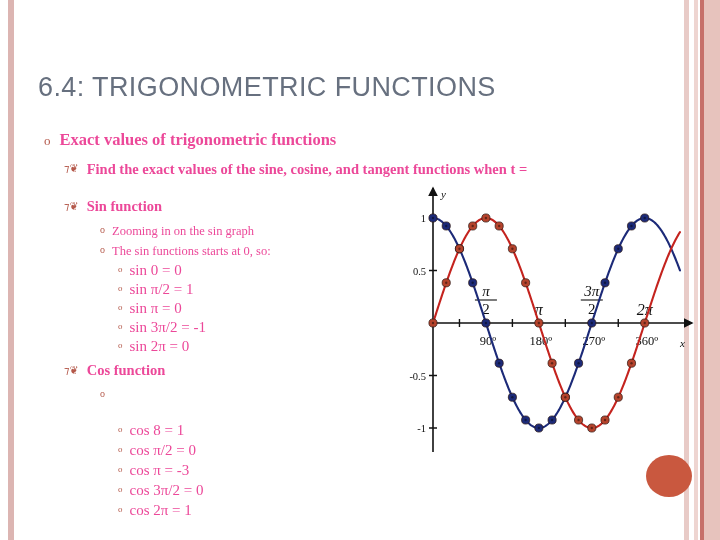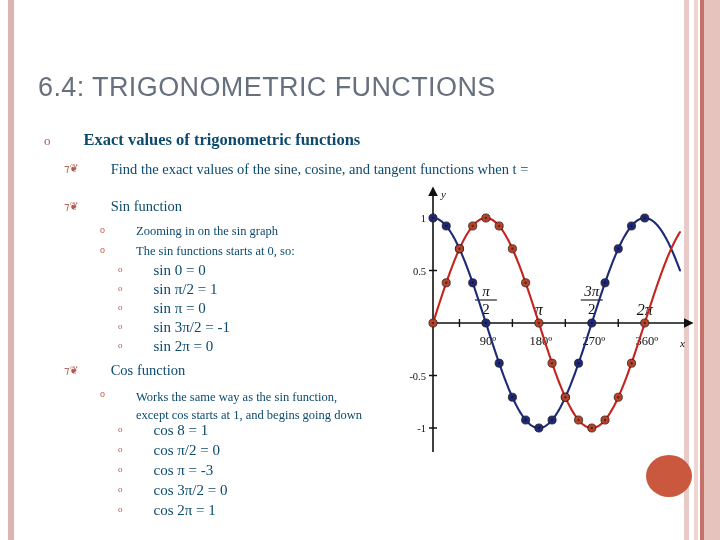--- a/index.html
+++ b/index.html
@@ -37,32 +37,32 @@
   }
 
   
   .lvl { position: absolute; display: flex; align-items: flex-start; }
   .bullet {
     color: #b4584a;
     flex: 0 0 auto;
     line-height: 1;
     user-select: none;
   }
-  .btxt { color: #0c4a6e; margin-left: 24px; }
+  .btxt { color: #ec4899; }
 
   
   .l1 { left: 44px; }
   .l1 .bullet { font-size: 13px; margin-right: 9px; position: relative; top: 4px; }
   .l1 .btxt   { font-size: 16.5px; font-weight: bold; line-height: 19px; }
 
   
   .l2 { left: 64px; }
   .l2 .bullet { font-size: 11px; margin-right: 8px; position: relative; top: 3px;
                 font-family: "DejaVu Sans", sans-serif; }
-  .l2 .btxt   { font-size: 14.5px; font-weight: normal; line-height: 17px; }
+  .l2 .btxt   { font-size: 14.5px; font-weight: bold; line-height: 17px; }
 
   
   .l3 { left: 100px; }
   .l3 .bullet { font-size: 10px; margin-right: 7px; position: relative; top: 2px; }
   .l3 .btxt   { font-size: 12.5px; line-height: 16px; }
 
   
   .l4 { left: 118px; }
   .l4 .bullet { font-size: 9px; margin-right: 7px; position: relative; top: 2px; }
   .l4 .btxt   { font-size: 15px; line-height: 15px; }
@@ -141,24 +141,20 @@
     <span class="btxt">sin 2π = 0</span>
   </div>
 
   <div class="lvl l2" style="top:362px;">
     <span class="bullet">⁊❦</span>
     <span class="btxt">Cos function</span>
   </div>
 
   <div class="lvl l3" style="top:387px; width:320px;">
     <span class="bullet">o</span>
-    <span>
-      <span class="btxt">Works the same way as the sin function,</span><br>
-      <span class="btxt">except cos starts at 1, and begins going down</span>
-    </span>
   </div>
 
   <div class="lvl l4" style="top:423px;">
     <span class="bullet">o</span>
     <span class="btxt">cos 8 = 1</span>
   </div>
   <div class="lvl l4" style="top:443px;">
     <span class="bullet">o</span>
     <span class="btxt">cos π/2 = 0</span>
   </div>

